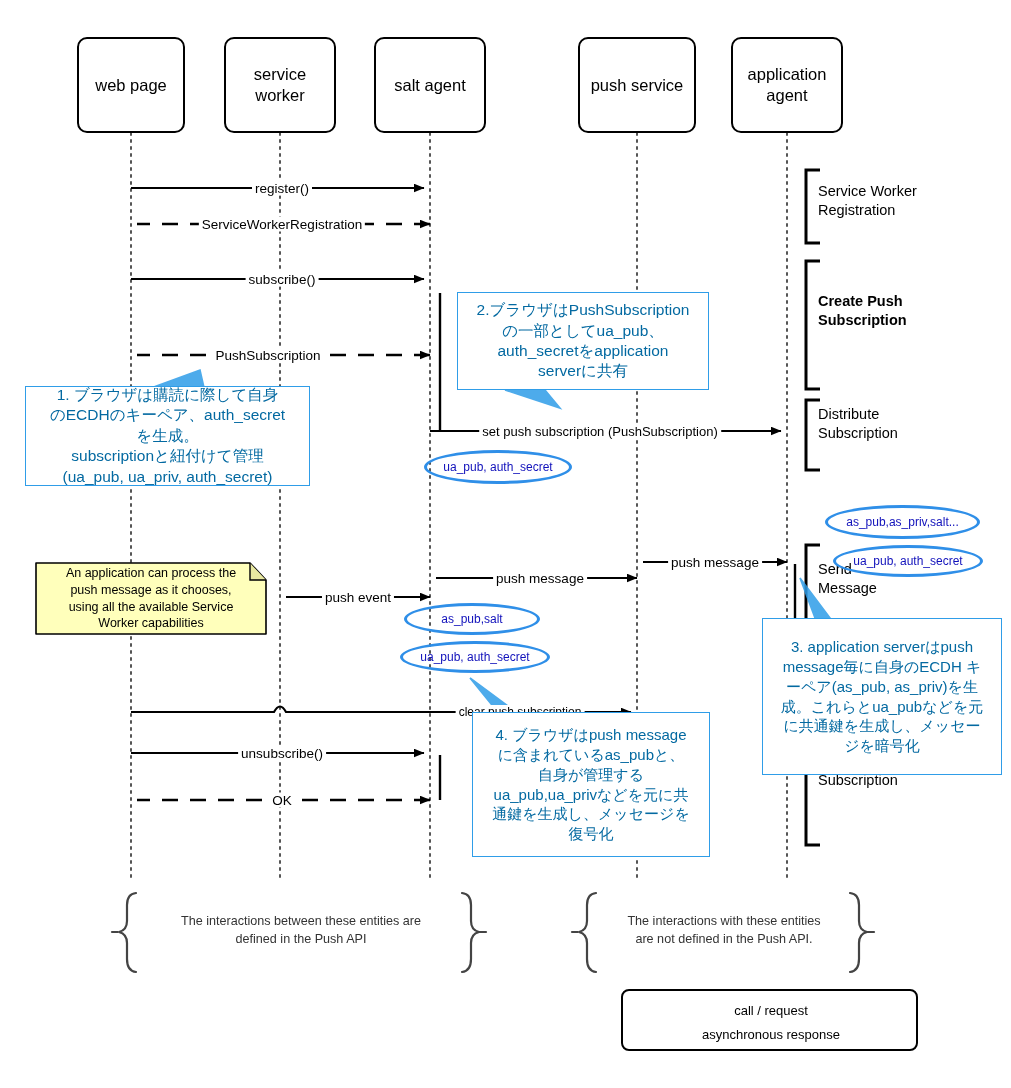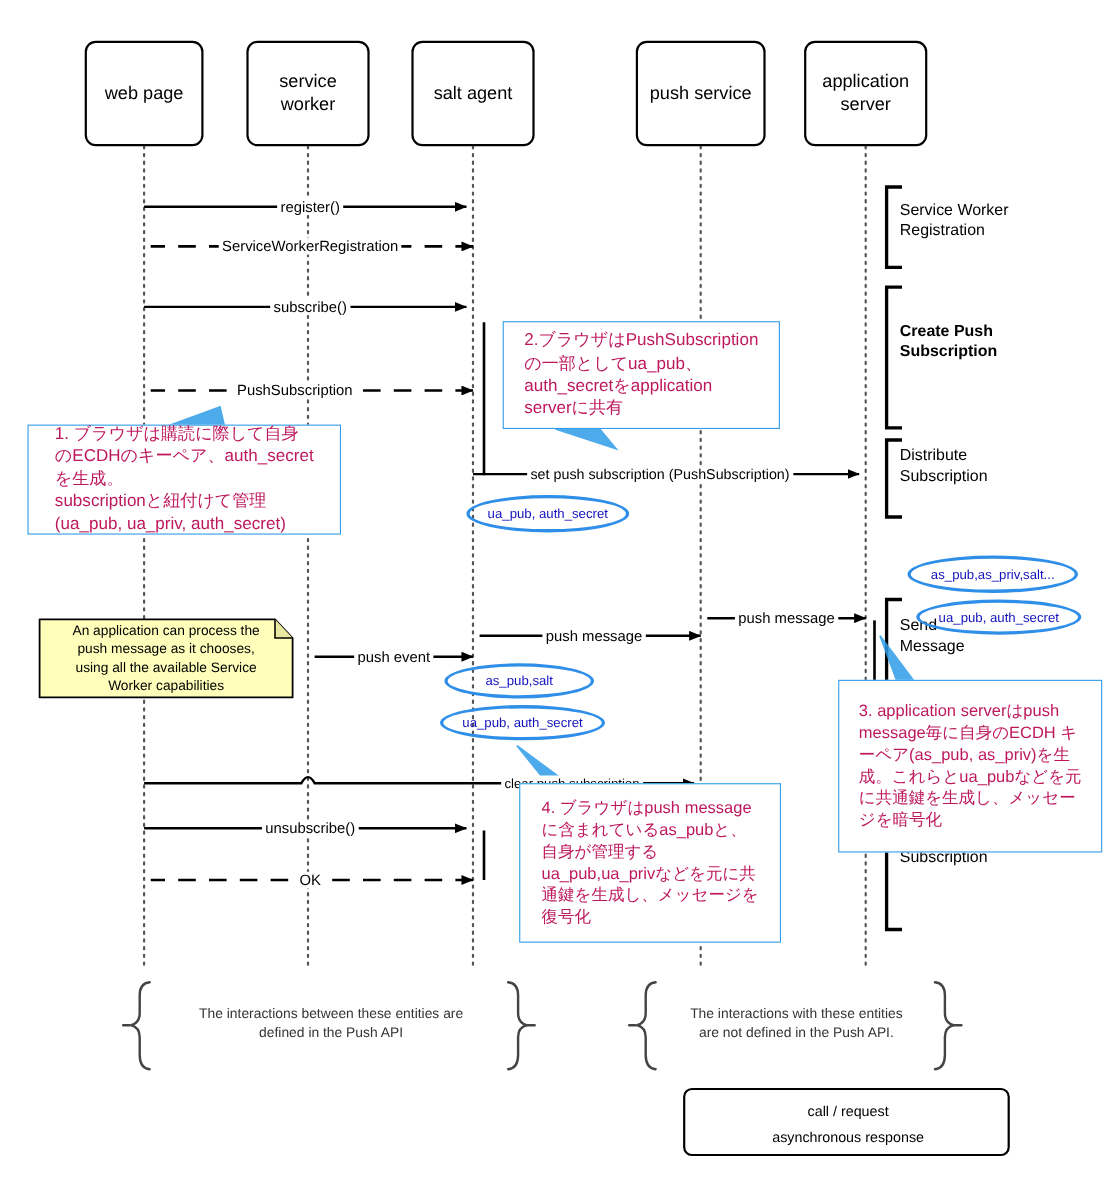--- a/index.html
+++ b/index.html
@@ -54,21 +54,22 @@
     color: #000;
     line-height: 1.3;
     white-space: pre-line;
   }
   
   .note-blue {
     position: absolute;
     box-sizing: border-box;
     border: 1.6px solid #2f9de8;
     background: #ffffff;
-    color: #be185d;
+    color: #0369a1;
+    text-align: center;
     font-size: 15.5px;
     line-height: 1.32;
     padding: 3px 2px;
     white-space: pre-line;
     display: flex;
     align-items: center;
     justify-content: center;
   }
   
   .note-yellow {
@@ -248,21 +249,21 @@
     <span style="white-space:pre-line">web page</span>
   </div>
   <div class="lifebox" style="left:374px; top:37px; width:112px; height:96px;">
     <span style="white-space:pre-line">salt agent</span>
   </div>
   <div class="lifebox" style="left:578px; top:37px; width:118px; height:96px;">
     <span style="white-space:pre-line">push service</span>
   </div>
   <div class="lifebox" style="left:731px; top:37px; width:112px; height:96px;">
     <span style="white-space:pre-line">application
-server</span>
+agent</span>
   </div>
 
   <div class="msg-label big" style="left:282px; top:188px;">register()</div>
   <div class="msg-label big" style="left:282px; top:224px;">ServiceWorkerRegistration</div>
   <div class="msg-label big" style="left:282px; top:279px;">subscribe()</div>
   <div class="msg-label big" style="left:268px; top:355px;">PushSubscription</div>
   <div class="msg-label" style="left:600px; top:431px; font-size:13px;">set push subscription (PushSubscription)</div>
   <div class="msg-label big" style="left:715px; top:562px;">push message</div>
   <div class="msg-label big" style="left:540px; top:578px;">push message</div>
   <div class="msg-label big" style="left:358px; top:597px;">push event</div>

